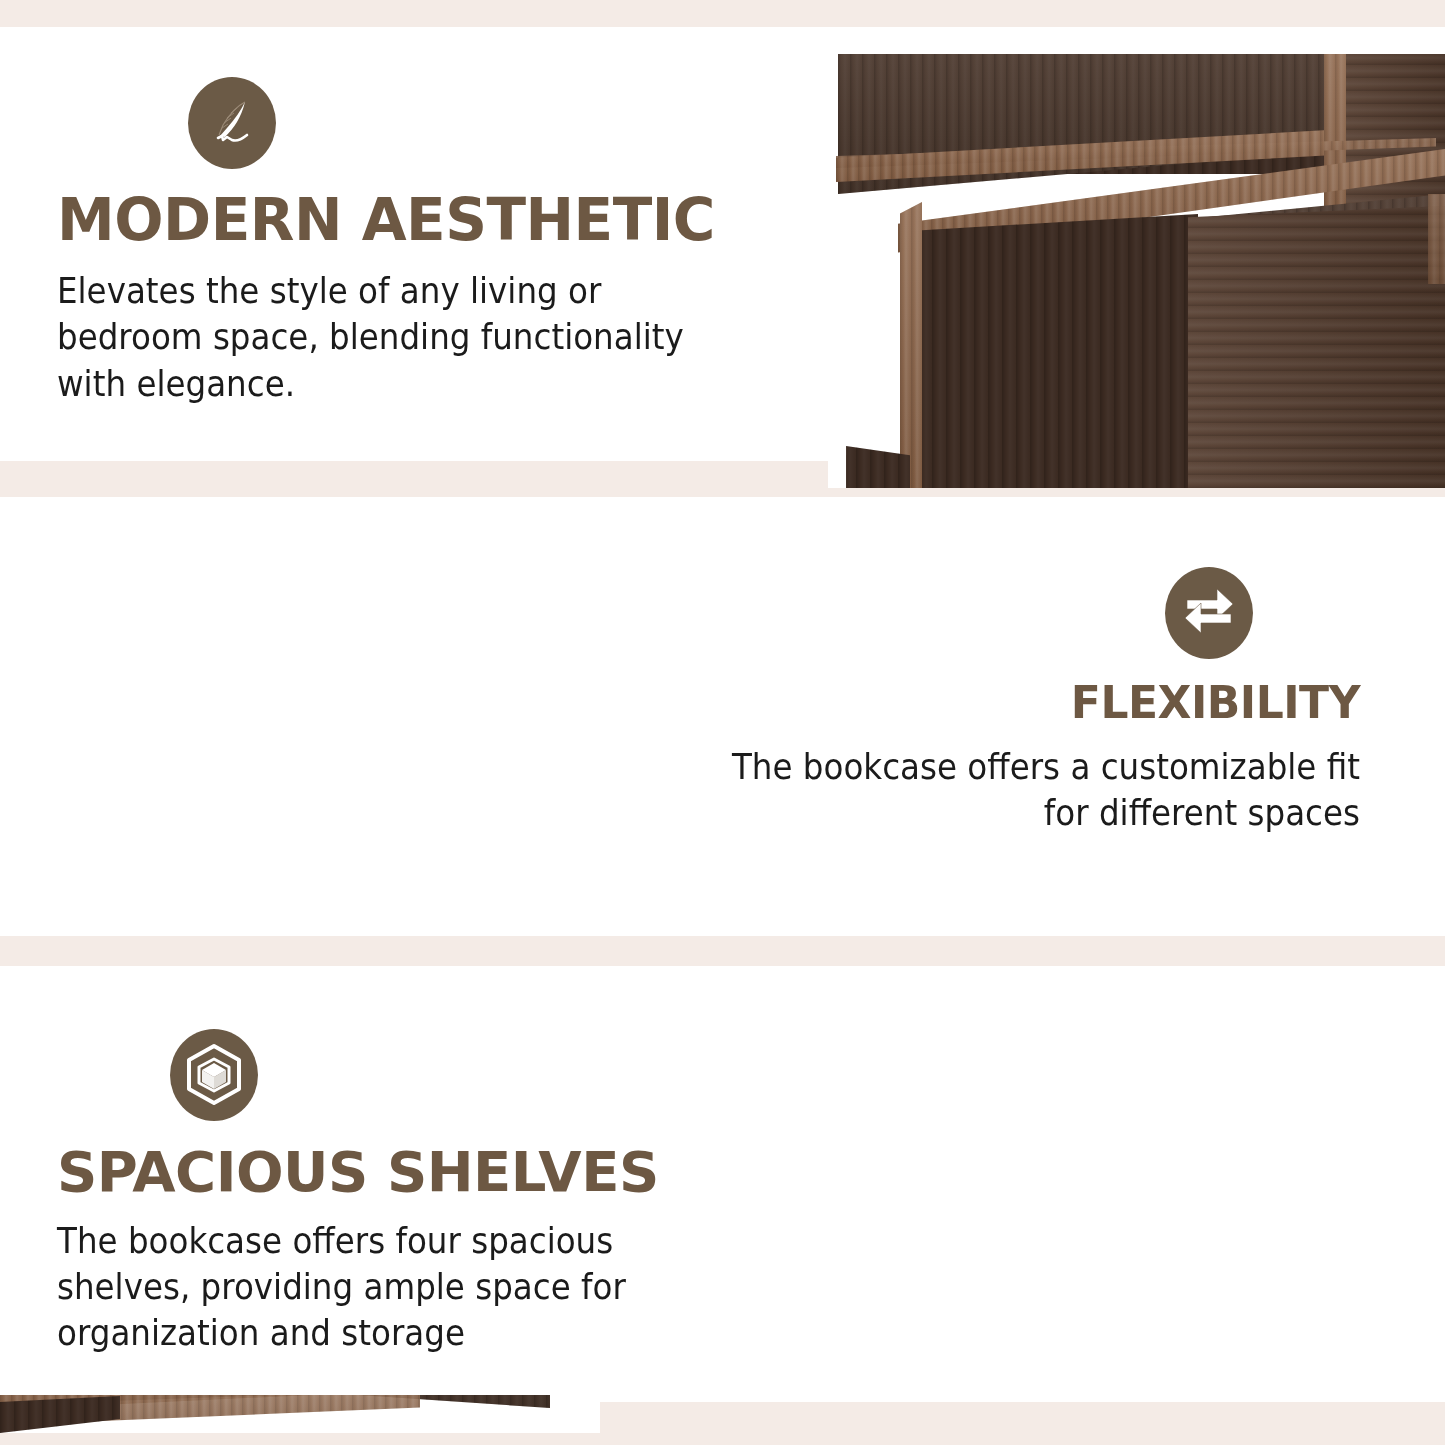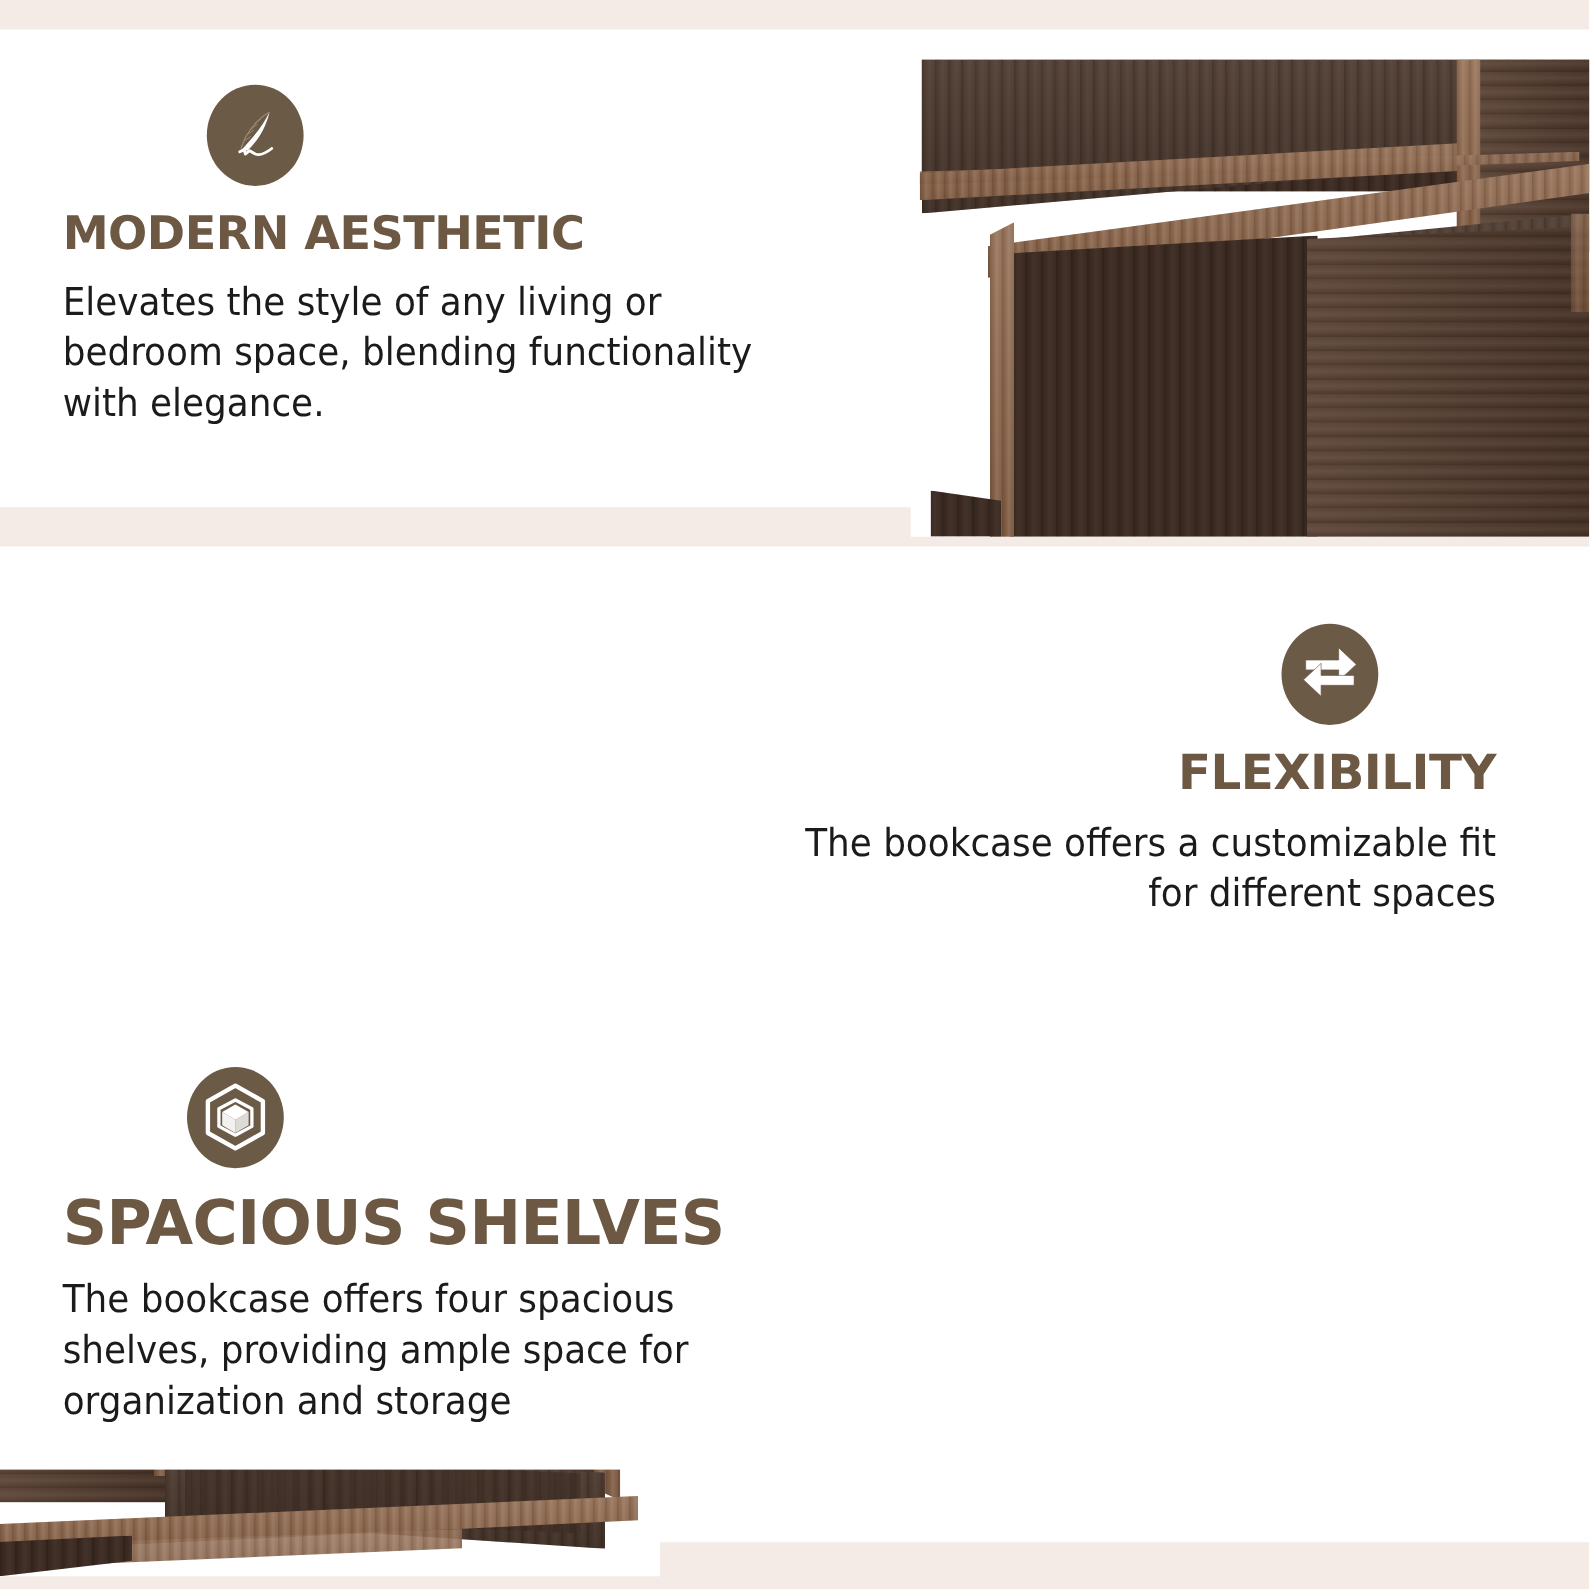--- a/index.html
+++ b/index.html
@@ -37,21 +37,21 @@
 
   
   .panel {
     position: absolute;
     left: 0;
     width: 1445px;
     background: #ffffff;
   }
   .panel-1 { top: 27px;   height: 434px; }
   .panel-2 { top: 497px;  height: 439px; }
-  .panel-3 { top: 935px;  height: 401px; text-decoration: underline; }
+  .panel-3 { top: 994px;  height: 401px; text-decoration: underline; }
 
   
   .textblock {
     position: absolute;
   }
   .tb-1 { left: 57px;  top: 50px;  width: 740px; text-align: left; }
   .tb-2 { left: 660px; top: 70px;  width: 700px; text-align: right; }
   .tb-3 { left: 57px;  top: 35px;  width: 700px; text-align: left; }
 
   .icon-wrap {
@@ -74,21 +74,21 @@
   .icon-badge svg {
     position: absolute;
     left: 50%;
     top: 50%;
     transform: translate(-50%, -50%);
   }
 
   .feature-title {
     font-family: "DejaVu Sans", "Liberation Sans", sans-serif;
     font-weight: bold;
-    font-size: 42px;
+    font-size: 58px;
     line-height: 1.02;
     letter-spacing: -0.5px;
     color: #6d5843;
     margin: 0 0 18px 0;
     white-space: nowrap;
   }
   .tb-2 .feature-title { font-size: 44px; }
   .tb-3 .feature-title { font-size: 56px; }
 
   .feature-desc {

